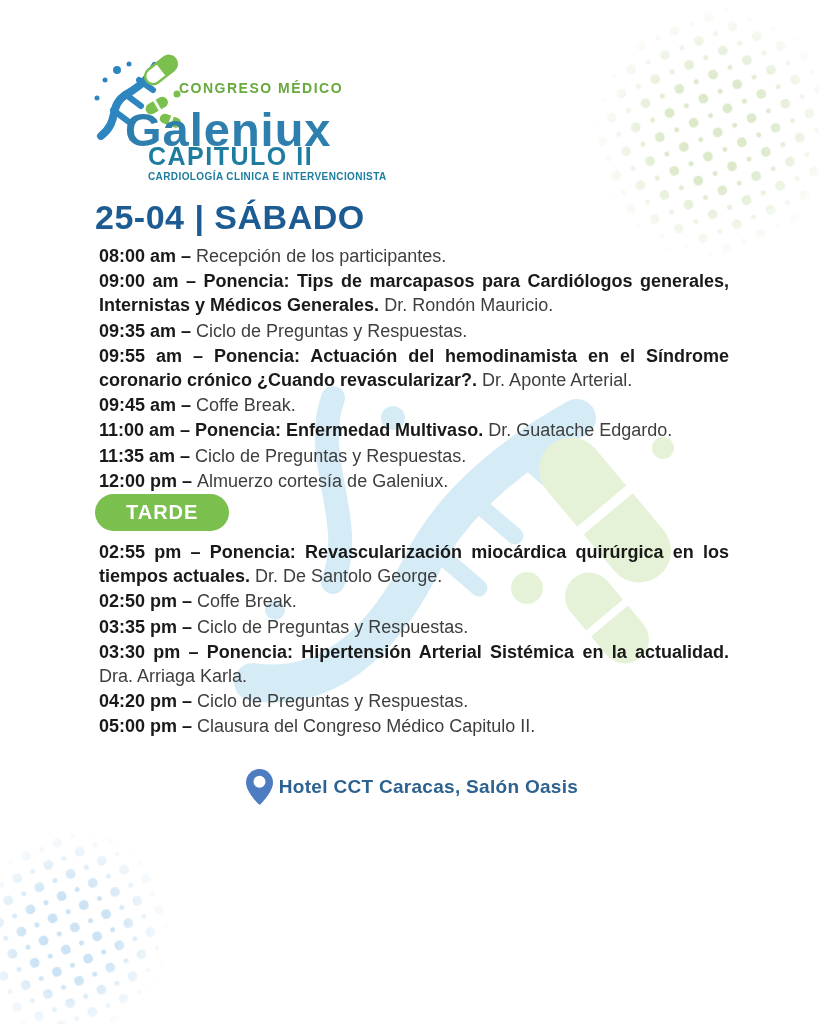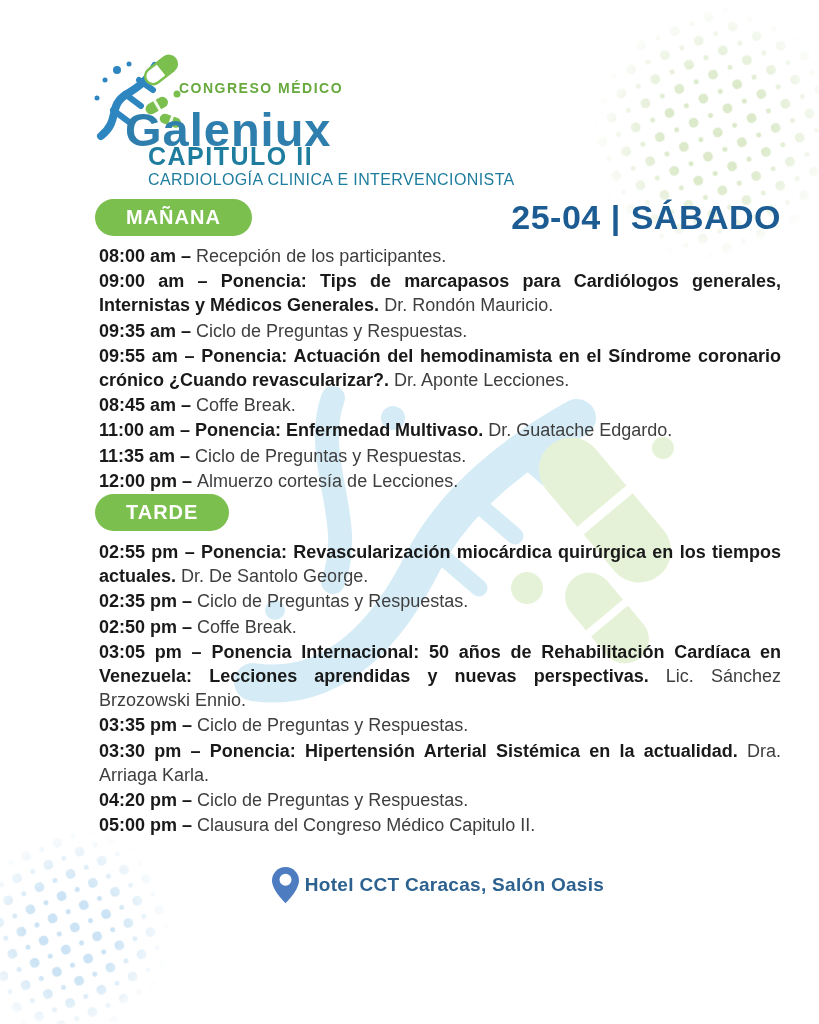--- a/index.html
+++ b/index.html
@@ -34,31 +34,31 @@
       radial-gradient(circle, var(--dot-blue,#cbe3f4) 4.5px, transparent 5.2px),
       radial-gradient(circle, var(--dot-blue,#cbe3f4) 2.2px, transparent 2.9px);
     background-size:24px 24px,24px 24px;
     background-position:0 0,12px 12px;
     transform:rotate(22deg);
     -webkit-mask-image:radial-gradient(ellipse 52% 52% at 50% 50%, #000 30%, transparent 74%);
     mask-image:radial-gradient(ellipse 52% 52% at 50% 50%, #000 30%, transparent 74%);
   }
   .watermark{position:absolute;left:215px;top:360px;z-index:0;opacity:.6;}
   
-  .content{position:relative;z-index:1;padding:58px 38px 0 95px;}
+  .content{position:relative;z-index:1;padding:58px 90px 0 95px;}
   
   .logo-block{position:relative;height:128px;}
   .logo-icon{position:absolute;left:-4px;top:-4px;}
   .logo-tagline{position:absolute;left:84px;top:22px;font-size:14px;font-weight:bold;
     letter-spacing:1.5px;color:var(--tagline-green,#67a93c);}
   .logo-brand{position:absolute;left:30px;top:44px;font-size:47px;font-weight:600;
     color:var(--brand-blue,#2f7fae);letter-spacing:1px;}
   .logo-chapter{position:absolute;left:53px;top:84px;font-size:25px;font-weight:800;
     color:var(--teal,#1e7d9e);letter-spacing:1.5px;}
-  .logo-subtitle{position:absolute;left:53px;top:113px;font-size:16px;font-weight:normal;
+  .logo-subtitle{position:absolute;left:53px;top:113px;font-size:10px;font-weight:bold;
     color:var(--teal,#1e7d9e);letter-spacing:.4px;}
   
   .section-row{display:flex;justify-content:space-between;align-items:center;margin-top:12px;}
   .badge{display:inline-block;background:var(--green,#7bbf4e);color:#ffffff;
     font-size:20px;font-weight:bold;letter-spacing:1px;padding:7px 31px;
     border-radius:22px;}
   .date-heading{font-size:34px;font-weight:800;color:var(--date-blue,#1c5c92);letter-spacing:.5px;}
   .badge-row{margin-bottom:9px;}
   
   .schedule{margin-top:7px;}
@@ -127,44 +127,41 @@
           <circle cx="86" cy="40" r="3.5" fill="#7bbf4e"></circle>
         </g>
       </svg>
       <div class="logo-tagline">CONGRESO MÉDICO</div>
       <div class="logo-brand">Galeniux</div>
       <div class="logo-chapter">CAPITULO II</div>
       <div class="logo-subtitle">CARDIOLOGÍA CLINICA E INTERVENCIONISTA</div>
     </header>
 
     <div class="section-row">
-      <span class="badge">MAÑANA</span>
       <span class="date-heading">25-04 | SÁBADO</span>
     </div>
 
     <div class="schedule">
         <p class="item"><strong>08:00 am – </strong><span>Recepción de los participantes.</span></p>
         <p class="item"><strong>09:00 am – Ponencia: Tips de marcapasos para Cardiólogos generales, Internistas y Médicos Generales.</strong><span> Dr. Rondón Mauricio.</span></p>
         <p class="item"><strong>09:35 am – </strong><span>Ciclo de Preguntas y Respuestas.</span></p>
-        <p class="item"><strong>09:55 am – Ponencia: Actuación del hemodinamista en el Síndrome coronario crónico ¿Cuando revascularizar?.</strong><span> Dr. Aponte Lecciones.</span></p>
-        <p class="item"><strong>08:45 am – </strong><span>Coffe Break.</span></p>
+        <p class="item"><strong>09:55 am – Ponencia: Actuación del hemodinamista en el Síndrome coronario crónico ¿Cuando revascularizar?.</strong><span> Dr. Aponte Arterial.</span></p>
+        <p class="item"><strong>09:45 am – </strong><span>Coffe Break.</span></p>
         <p class="item"><strong>11:00 am – Ponencia: Enfermedad Multivaso.</strong><span> Dr. Guatache Edgardo.</span></p>
         <p class="item"><strong>11:35 am – </strong><span>Ciclo de Preguntas y Respuestas.</span></p>
-        <p class="item"><strong>12:00 pm – </strong><span>Almuerzo cortesía de Lecciones.</span></p>
+        <p class="item"><strong>12:00 pm – </strong><span>Almuerzo cortesía de Galeniux.</span></p>
       </div>
 
     <div class="badge-row">
       <span class="badge">TARDE</span>
     </div>
 
     <div class="schedule">
         <p class="item"><strong>02:55 pm – Ponencia: Revascularización miocárdica quirúrgica en los tiempos actuales.</strong><span> Dr. De Santolo George.</span></p>
-        <p class="item"><strong>02:35 pm – </strong><span>Ciclo de Preguntas y Respuestas.</span></p>
         <p class="item"><strong>02:50 pm – </strong><span>Coffe Break.</span></p>
-        <p class="item"><strong>03:05 pm – Ponencia Internacional: 50 años de Rehabilitación Cardíaca en Venezuela: Lecciones aprendidas y nuevas perspectivas.</strong><span> Lic. Sánchez Brzozowski Ennio.</span></p>
         <p class="item"><strong>03:35 pm – </strong><span>Ciclo de Preguntas y Respuestas.</span></p>
         <p class="item"><strong>03:30 pm – Ponencia: Hipertensión Arterial Sistémica en la actualidad.</strong><span> Dra. Arriaga Karla.</span></p>
         <p class="item"><strong>04:20 pm – </strong><span>Ciclo de Preguntas y Respuestas.</span></p>
         <p class="item"><strong>05:00 pm – </strong><span>Clausura del Congreso Médico Capitulo II.</span></p>
       </div>
 
     <footer class="footer">
       <svg width="27" height="36" viewBox="0 0 27 36" aria-hidden="true">
         <path d="M13.5 0 C6 0 0 6 0 13.4 C0 23.5 13.5 36 13.5 36 C13.5 36 27 23.5 27 13.4 C27 6 21 0 13.5 0 Z" fill="#4d7cc0"></path>
         <circle cx="13.5" cy="12.8" r="6" fill="#ffffff"></circle>

